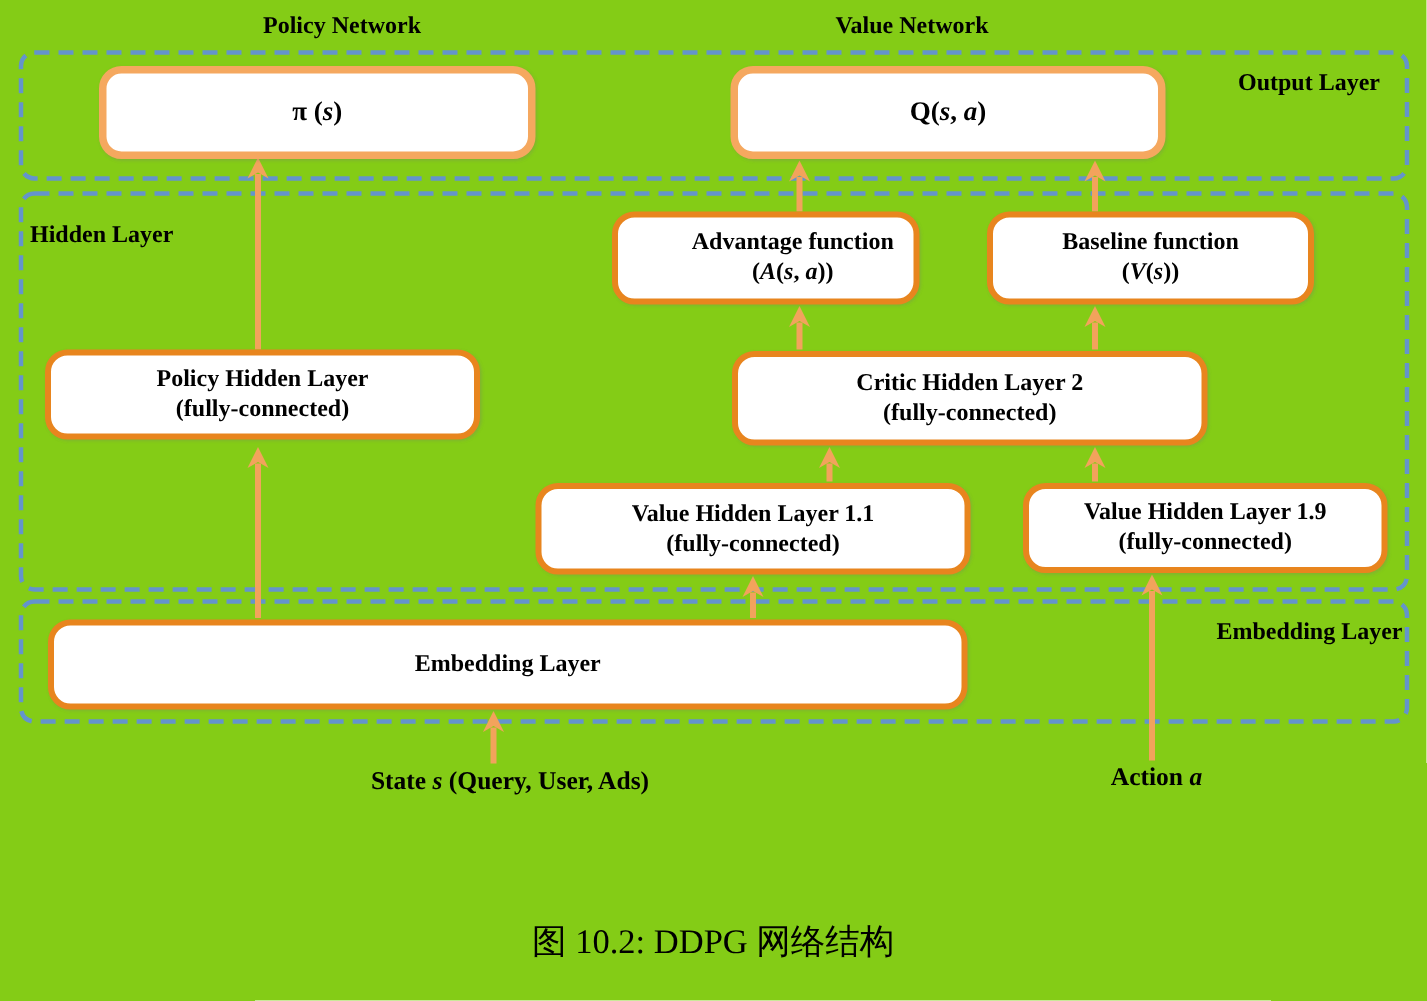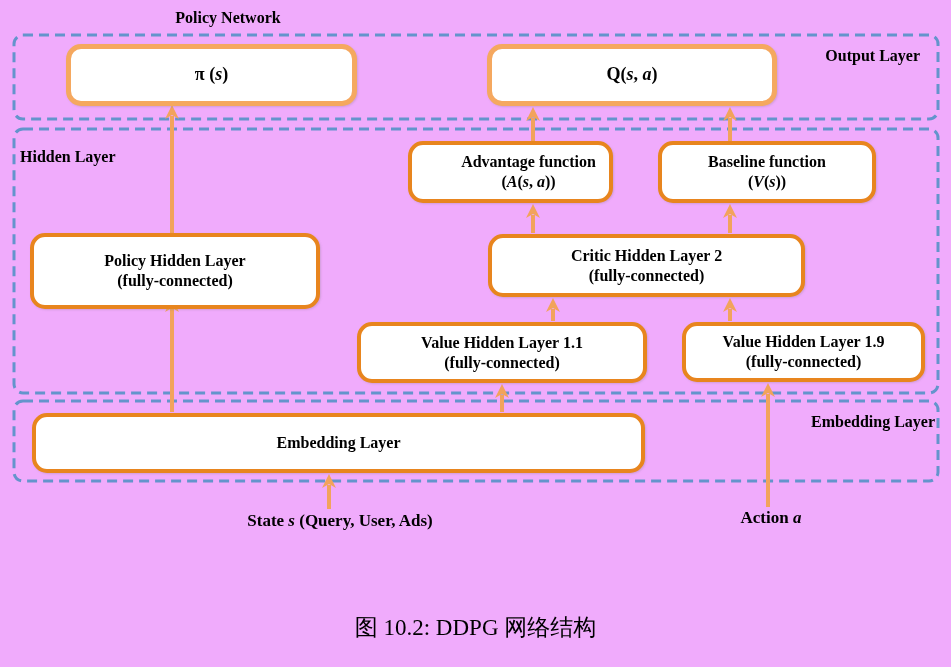--- a/index.html
+++ b/index.html
@@ -1,19 +1,19 @@
 <!DOCTYPE html>
 <html><head>
 <meta charset="utf-8">
 <style>
   html,body{margin:0;padding:0;background:#ffffff;}
   #canvas{
     position:relative;
     width:951px;height:667px;
-    background:#f0abfc;
+    background:#84cc16;
     font-family:"Liberation Serif","DejaVu Serif",serif;
     color:#000;
     overflow:hidden;
   }
   #wires{position:absolute;left:0;top:0;z-index:1;}
   .node{
     position:absolute;z-index:2;
     box-sizing:border-box;
     background:#fff;
     border:4px solid #E8851E;
@@ -90,20 +90,21 @@
       <line x1="768" y1="507" x2="768" y2="394"></line>
       <polygon points="761,397 768,383 775,397 768,393"></polygon>
     </g>
     <g class="arrow">
       <line x1="329" y1="509" x2="329" y2="485"></line>
       <polygon points="322,488 329,474 336,488 329,484"></polygon>
     </g>
   </svg>
 
   <div class="lbl center" style="left:103px;top:9px;width:250px;">Policy Network</div>
+  <div class="lbl center" style="left:483px;top:9px;width:250px;">Value Network</div>
 
   <div class="lbl" style="right:31px;top:47px;">Output Layer</div>
   <div class="lbl" style="left:20px;top:148px;">Hidden Layer</div>
   <div class="lbl" style="right:16px;top:413px;">Embedding Layer</div>
 
   <div class="node light" style="left:487px;top:44px;width:290px;height:62px;">
     <span>Q(<i>s</i>, <i>a</i>)</span>
   </div>
   <div class="node light" style="left:66px;top:44px;width:291px;height:62px;">
     <span>π (<i>s</i>)</span>
@@ -111,21 +112,21 @@
 
   <div class="node" style="left:408px;top:141px;width:205px;height:62px;padding-left:36px;">
     <span>Advantage function</span>
     <span>(<i>A</i>(<i>s</i>, <i>a</i>))</span>
   </div>
   <div class="node" style="left:658px;top:141px;width:218px;height:62px;align-items:center;">
     <span>Baseline function</span>
     <span>(<i>V</i>(<i>s</i>))</span>
   </div>
 
-  <div class="node" style="left:30px;top:233px;width:290px;height:76px;">
+  <div class="node" style="left:30px;top:233px;width:290px;height:60px;">
     <span>Policy Hidden Layer</span>
     <span>(fully-connected)</span>
   </div>
   <div class="node" style="left:488px;top:234px;width:317px;height:63px;">
     <span>Critic Hidden Layer 2</span>
     <span>(fully-connected)</span>
   </div>
 
   <div class="node" style="left:357px;top:322px;width:290px;height:61px;">
     <span>Value Hidden Layer 1.1</span>

